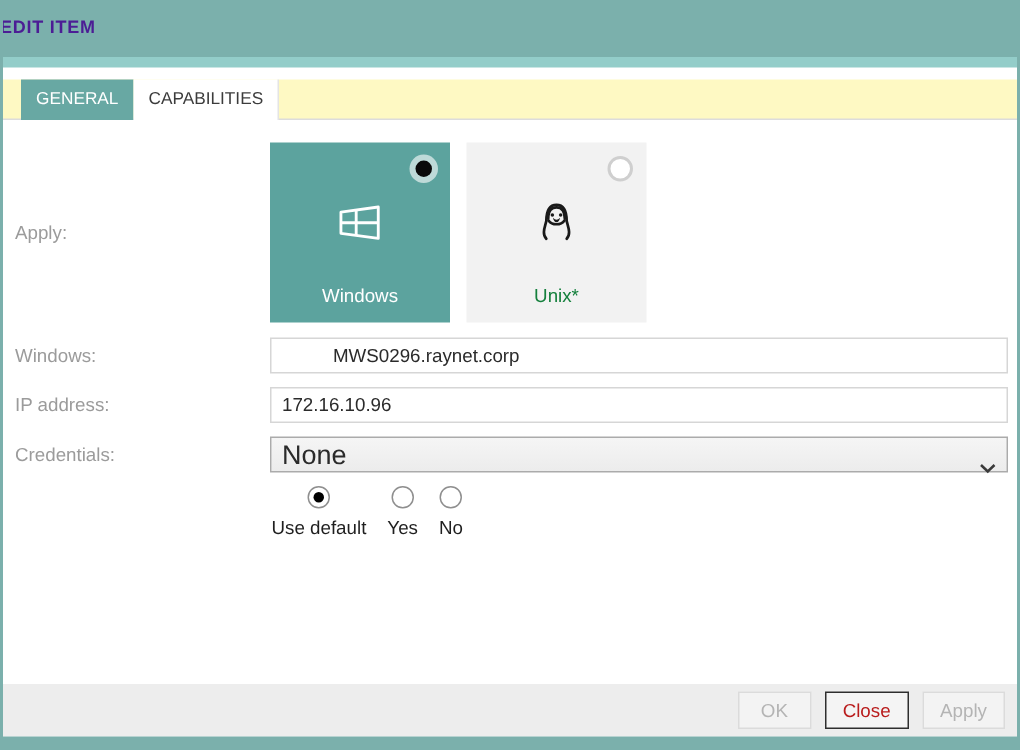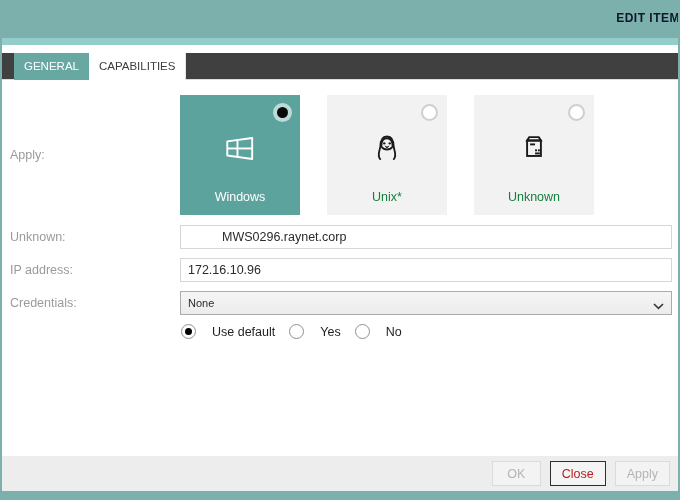--- a/index.html
+++ b/index.html
@@ -7,72 +7,72 @@
   body { font-family:"Liberation Sans", sans-serif; }
 
   .window { position:relative; width:680px; height:500px; background:#fff; overflow:hidden; }
 
   
   .side-border { position:absolute; top:0; bottom:0; width:2px; background:#7BB0AC; z-index:5; }
   .side-border.left { left:0; } .side-border.right { right:0; }
 
   
   .titlebar { position:absolute; top:0; left:0; right:0; height:38px; background:#7BB0AC; z-index:4; }
-  .titlebar .title { position:absolute; left:0; right:0; top:0; line-height:36px; text-align:right;
-    color:#0f172a; font-weight:bold; font-size:12px; letter-spacing:.5px; }
+  .titlebar .title { position:absolute; left:0; right:0; top:0; line-height:36px; text-align:left;
+    color:#4c1d95; font-weight:bold; font-size:12px; letter-spacing:.5px; }
   .titlebar-light { position:absolute; top:38px; left:0; right:0; height:7px; background:#93CDC9; z-index:4; }
 
   .ctrl-min { position:absolute; top:18px; right:77px; width:11px; height:2px; background:#E9F4F3; cursor:pointer; }
   .ctrl-max { position:absolute; top:10px; right:51px; width:12px; height:12px; border:2px solid #E9F4F3; cursor:pointer; }
   .ctrl-close { position:absolute; top:0; right:0; width:35px; height:31px; background:#E0544B; color:#fff;
     display:flex; align-items:center; justify-content:center; font-size:13px; font-weight:bold; cursor:pointer; }
 
   
   .tabs { position:absolute; top:53px; left:2px; right:2px; height:27px; border-bottom:1px solid #DCDCDC;
-    display:flex; padding-left:12px; background:#404040; }
+    display:flex; padding-left:12px; background:#fef9c3; }
   .tab { height:27px; line-height:27px; padding:0 10px; font-size:11.5px; color:#3C3C3C; background:#fff;
     cursor:pointer; border-right:1px solid #E4E4E4; }
   .tab.active { background:#68A8A3; color:#fff; border-right:none; }
 
   
   .lbl { position:absolute; left:10px; font-size:12.5px; color:#9B9B9B; }
   .lbl-type { top:148px; }
   .lbl-host { top:230px; }
   .lbl-ip   { top:263px; }
   .lbl-cred { top:296px; }
   .lbl-nd   { top:328px; }
 
   
-  .cards { position:absolute; left:180px; top:95px; display:flex; gap:27px;text-decoration:underline; }
+  .cards { position:absolute; left:180px; top:95px; display:flex; gap:11px;text-decoration:underline; }
   .card { position:relative; width:120px; height:120px; background:#F2F2F2; cursor:pointer; }
   .card.selected { background:#5CA39E; }
   .card .radio { position:absolute; top:9px; right:9px; width:17px; height:17px; border-radius:50%;
     background:#fff; border:2px solid #CFCFCF; }
   .card.selected .radio { width:19px; height:19px; top:8px; right:8px; border:none; background:rgba(255,255,255,.6); }
   .card.selected .radio::after { content:""; position:absolute; left:4px; top:4px; width:11px; height:11px;
     border-radius:50%; background:#0a0a0a; }
   .card .icon { position:absolute; top:36px; left:0; right:0; display:flex; justify-content:center; }
   .card .clabel { position:absolute; bottom:11px; left:0; width:100%; text-align:center; font-size:12.5px; color:#15803d; }
   .card.selected .clabel { color:#fff; }
 
   
   .txt { position:absolute; left:180px; width:492px; height:24px; border:1px solid #D6D6D6; background:#fff;
     font-family:"Liberation Sans", sans-serif; font-size:12.5px; color:#2B2B2B; padding:0 7px; outline:none; }
   .txt-host { top:225px;padding-left:41px; }
   .txt-ip   { top:258px; }
 
   
   .select { position:absolute; left:180px; top:291px; width:492px; height:24px;
     border:1px solid #ABABAB; background:linear-gradient(#F5F5F5,#ECECEC);
-    display:flex; align-items:center; padding:0 7px; font-size:11px; color:#2B2B2B; cursor:pointer; }
+    display:flex; align-items:center; padding:0 7px; font-size:18px; color:#2B2B2B; cursor:pointer; }
   .select .chev { position:absolute; right:7px; top:8px; }
 
   
   .nd-row { position:absolute; left:181px; top:324px; display:flex; align-items:center; font-size:12.5px; color:#1F1F1F; }
-  .nd-opt { display:flex; align-items:center; gap:16px; margin-right:14px; cursor:pointer; }
+  .nd-opt { display:flex; align-items:center; gap:6px; margin-right:14px; cursor:pointer;flex-direction:column; }
   .nradio { position:relative; width:15px; height:15px; border-radius:50%; border:1px solid #8F8F8F; background:#fff; flex:0 0 auto; }
   .nradio.checked::after { content:""; position:absolute; left:3px; top:3px; width:7px; height:7px; border-radius:50%; background:#000; }
 
   
   .footer { position:absolute; left:2px; right:2px; top:456px; height:35px; background:#EDEDED;
     display:flex; align-items:center; justify-content:flex-end; gap:9px; padding-right:8px; }
   .btn { height:25px; min-width:49px; padding:0 11px; display:flex; align-items:center; justify-content:center;
     font-size:12.5px; font-family:"Liberation Sans", sans-serif; }
   .btn.disabled { background:#F3F3F3; border:1px solid #DBDBDB; color:#B4B4B4; cursor:default; }
   .btn.primary-focus { background:#F4F4F4; border:1px solid #2E2E2E; color:#b91c1c; cursor:pointer; }
@@ -122,37 +122,23 @@
           <path d="M10.8 13.8 C10.8 8.6 13 6.8 16 6.8 C19 6.8 21.2 8.6 21.2 13.8"></path>
           <path d="M11 15 C13.2 18.2 18.8 18.2 21 15"></path>
           <circle cx="13.4" cy="11.6" r="1.1" fill="#1a1a1a" stroke="none"></circle>
           <circle cx="18.6" cy="11.6" r="1.1" fill="#1a1a1a" stroke="none"></circle>
           <path d="M13.8 13.4 q2.2 2.4 4.4 0 q-0.5 2.8 -2.2 2.8 q-1.7 0 -2.2 -2.8 Z" fill="#1a1a1a" stroke="none"></path>
         </svg>
       </span>
       <span class="clabel">Unix*</span>
     </div>
 
-    <div class="card">
-      <span class="radio"></span>
-      <span class="icon">
-        <svg width="34" height="34" viewBox="0 0 32 32" fill="none" stroke="#1a1a1a" stroke-width="1.8">
-          <path d="M9.5 9 L11.5 5.8 H20.5 L22.5 9 Z"></path>
-          <rect x="9.5" y="9" width="13" height="14.5"></rect>
-          <path d="M12.3 12.6 H17"></path>
-          <rect x="17" y="17.3" width="1.8" height="1.8" fill="#1a1a1a" stroke="none"></rect>
-          <rect x="19.7" y="17.3" width="1.8" height="1.8" fill="#1a1a1a" stroke="none"></rect>
-          <rect x="17" y="20.2" width="4.5" height="1.8" fill="#1a1a1a" stroke="none"></rect>
-        </svg>
-      </span>
-      <span class="clabel">Unknown</span>
-    </div>
   </div>
 
-  <span class="lbl lbl-host">Unknown:</span>
+  <span class="lbl lbl-host">Windows:</span>
   <input class="txt txt-host" type="text" value="MWS0296.raynet.corp" style="">
 
   <span class="lbl lbl-ip">IP address:</span>
   <input class="txt txt-ip" type="text" value="172.16.10.96" style="">
 
   <span class="lbl lbl-cred">Credentials:</span>
   <div class="select">
     <span>None</span>
     <span class="chev">
       <svg width="11" height="7" viewBox="0 0 11 7" fill="none" stroke="#3a3a3a" stroke-width="1.7">

